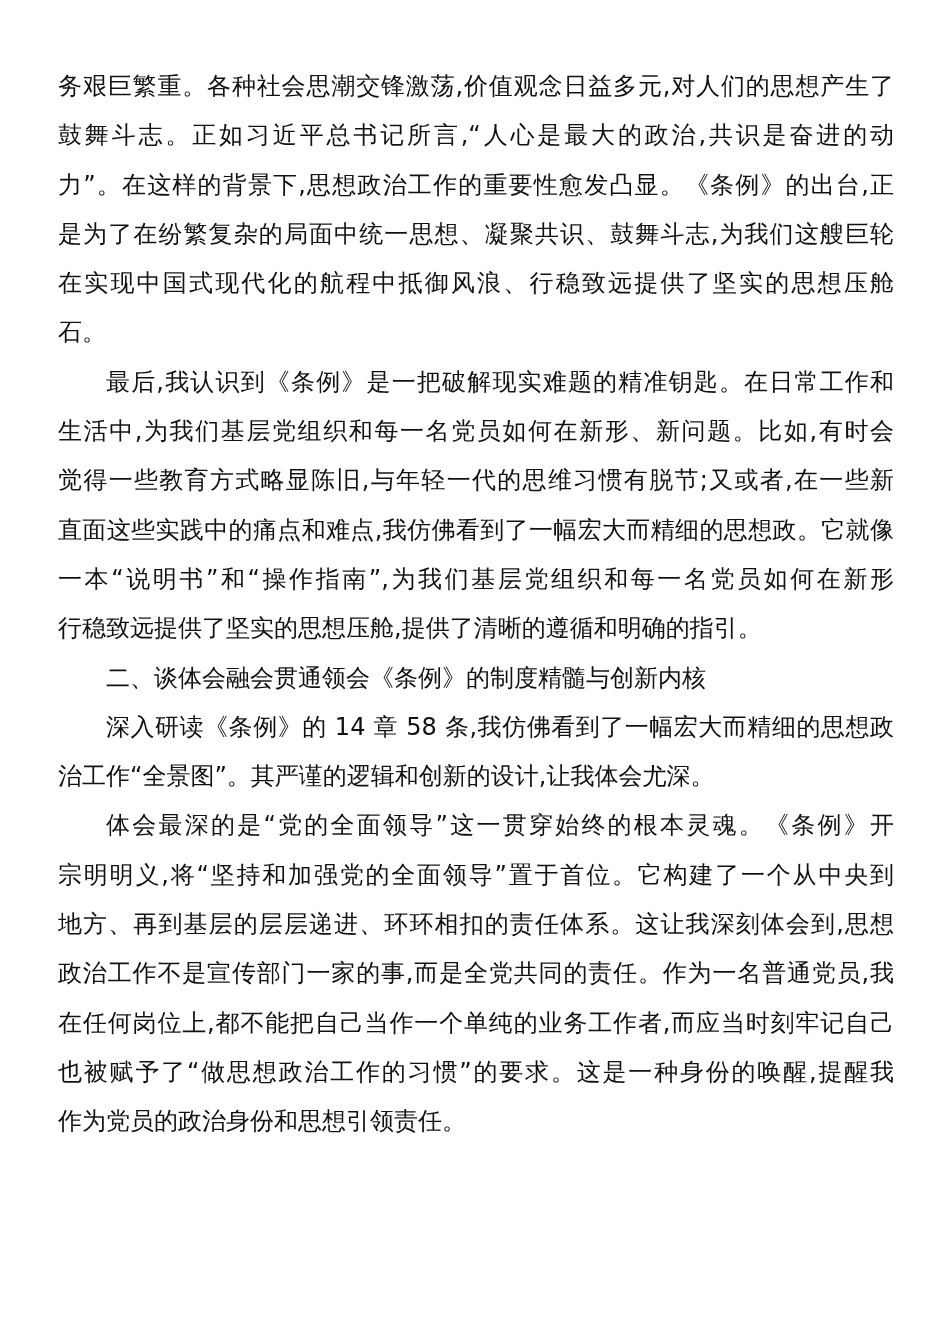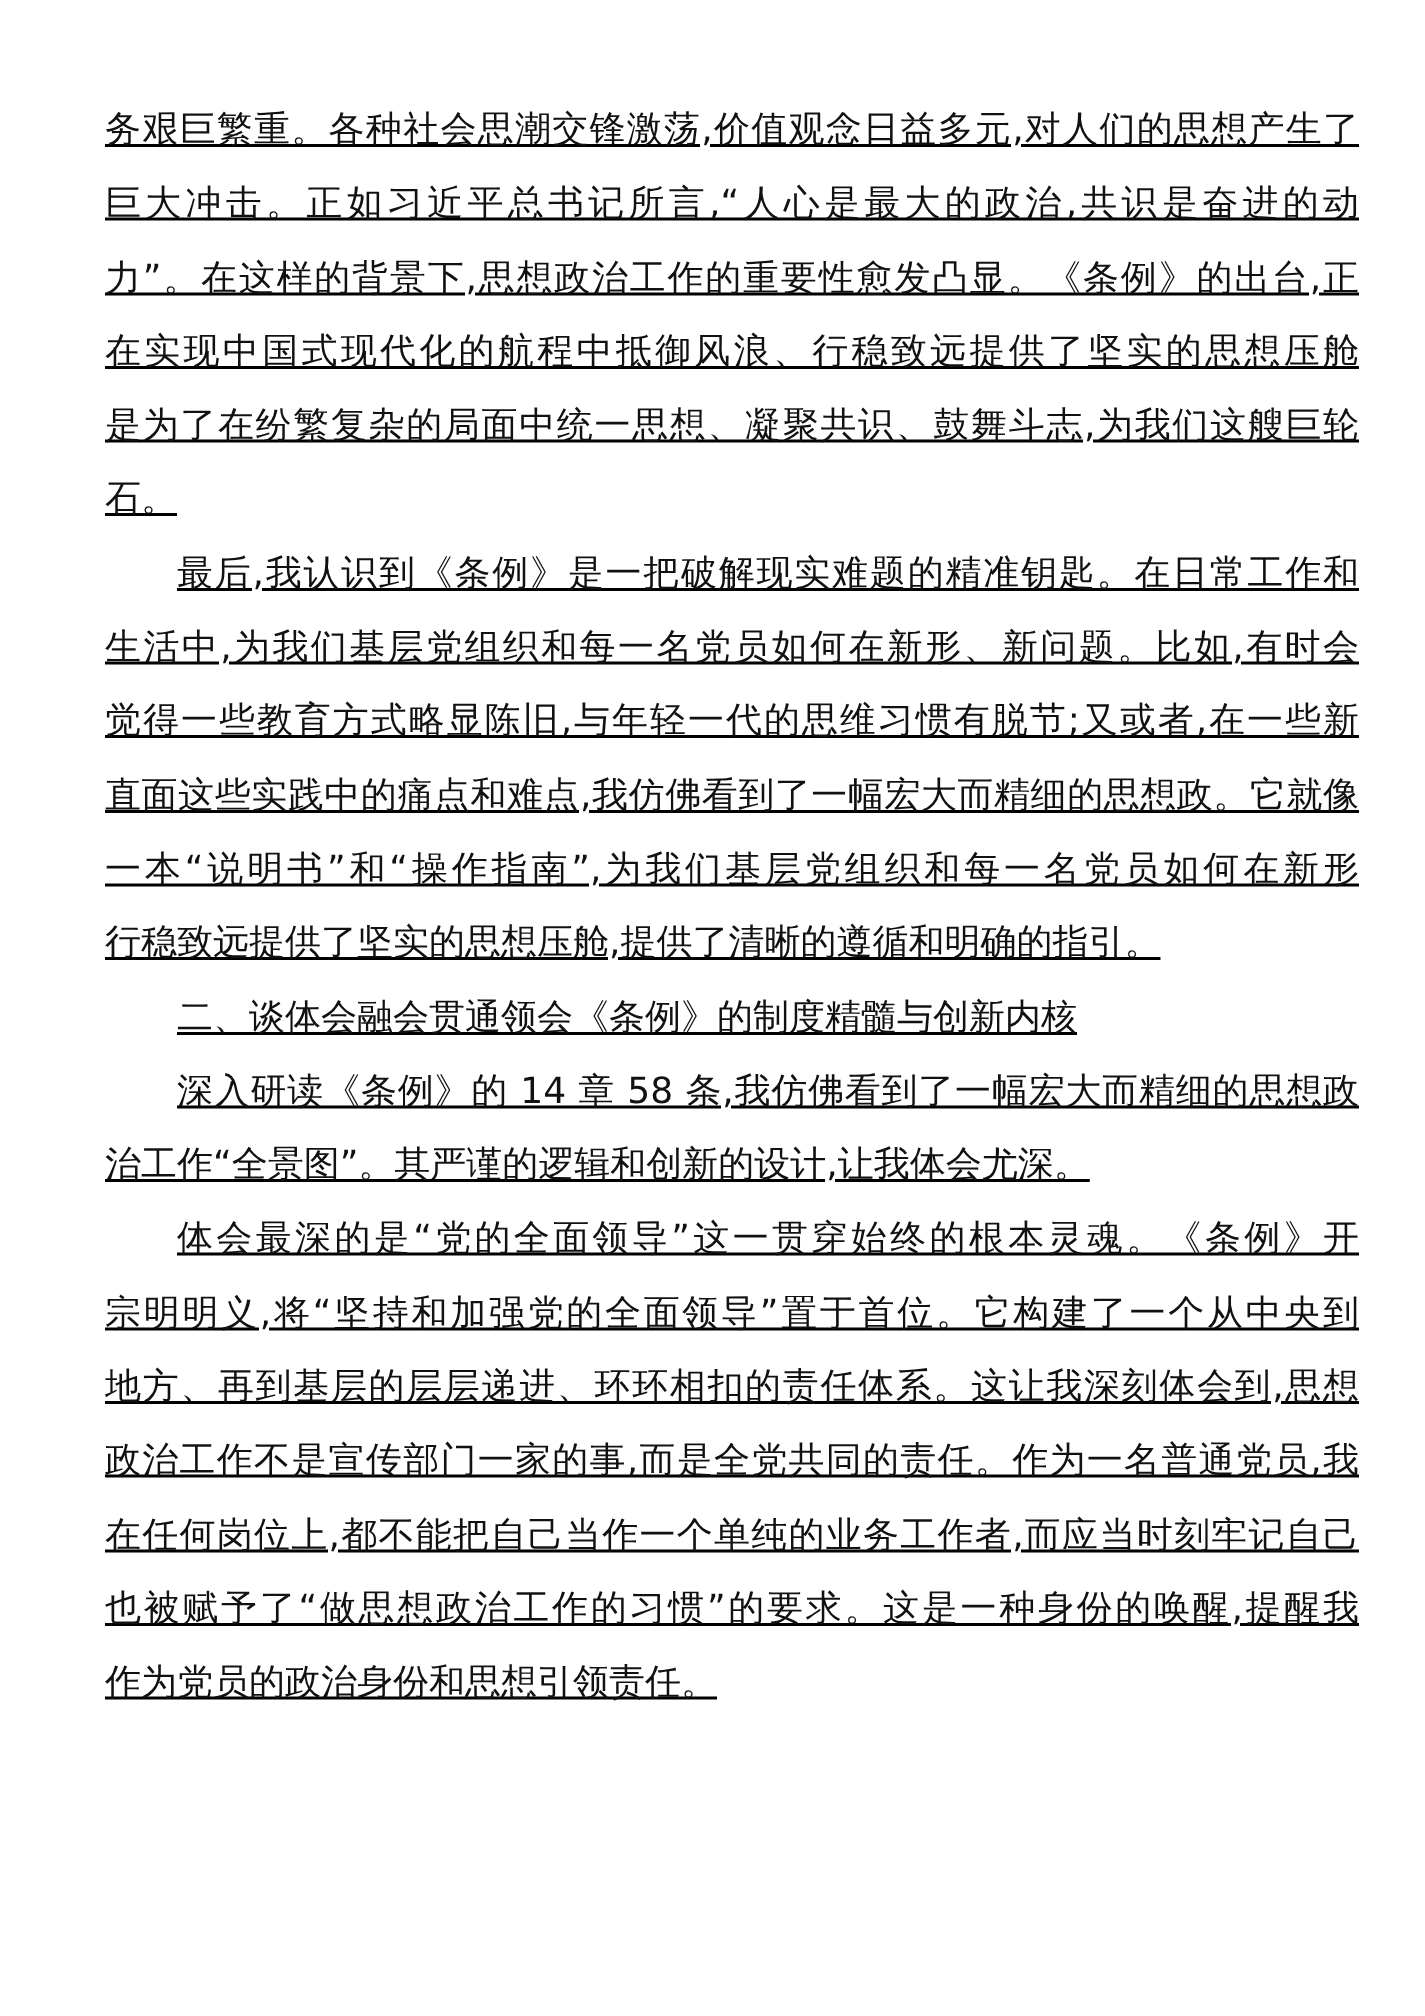--- a/index.html
+++ b/index.html
@@ -1,18 +1,18 @@
 <!DOCTYPE html>
 <html><head>
 <meta charset="utf-8">
 <style>
   html, body { margin: 0; padding: 0; background: #ffffff; }
   body { width: 950px; height: 1344px; position: relative; overflow: hidden; }
   .page { position: absolute; left: 0; top: 0; width: 950px; height: 1344px; background: #fff; }
-  .content { position: absolute; left: 70px; top: 62px; width: 836px; text-decoration: underline; }
+  .content { position: absolute; left: 58px; top: 62px; width: 836px; }
   .line {
     font-family: "DejaVu Sans", "Liberation Sans", sans-serif;
     font-size: 24px;
     color: #111;
     height: 49.3px;
     line-height: 49.3px;
     white-space: nowrap;
     text-align: justify;
     text-align-last: justify;
     letter-spacing: 0px;
@@ -22,24 +22,24 @@
   .line.heading { text-align-last: left; }
 </style>
 </head>
 <body>
 
 <div class="page">
   <div class="content">
 
     <div>
       <div class="line">务艰巨繁重。各种社会思潮交锋激荡,价值观念日益多元,对人们的思想产生了</div>
-      <div class="line">巨大冲击。正如习近平总书记所言,“人心是最大的政治,共识是奋进的动</div>
+      <div class="line">鼓舞斗志。正如习近平总书记所言,“人心是最大的政治,共识是奋进的动</div>
       <div class="line">力”。在这样的背景下,思想政治工作的重要性愈发凸显。《条例》的出台,正</div>
+      <div class="line">是为了在纷繁复杂的局面中统一思想、凝聚共识、鼓舞斗志,为我们这艘巨轮</div>
       <div class="line">在实现中国式现代化的航程中抵御风浪、行稳致远提供了坚实的思想压舱</div>
-      <div class="line">是为了在纷繁复杂的局面中统一思想、凝聚共识、鼓舞斗志,为我们这艘巨轮</div>
       <div class="line last">石。</div>
     </div>
 
     <div>
       <div class="line indent">最后,我认识到《条例》是一把破解现实难题的精准钥匙。在日常工作和</div>
       <div class="line">生活中,为我们基层党组织和每一名党员如何在新形、新问题。比如,有时会</div>
       <div class="line">觉得一些教育方式略显陈旧,与年轻一代的思维习惯有脱节;又或者,在一些新</div>
       <div class="line">直面这些实践中的痛点和难点,我仿佛看到了一幅宏大而精细的思想政。它就像</div>
       <div class="line">一本“说明书”和“操作指南”,为我们基层党组织和每一名党员如何在新形</div>
       <div class="line last">行稳致远提供了坚实的思想压舱,提供了清晰的遵循和明确的指引。</div>

